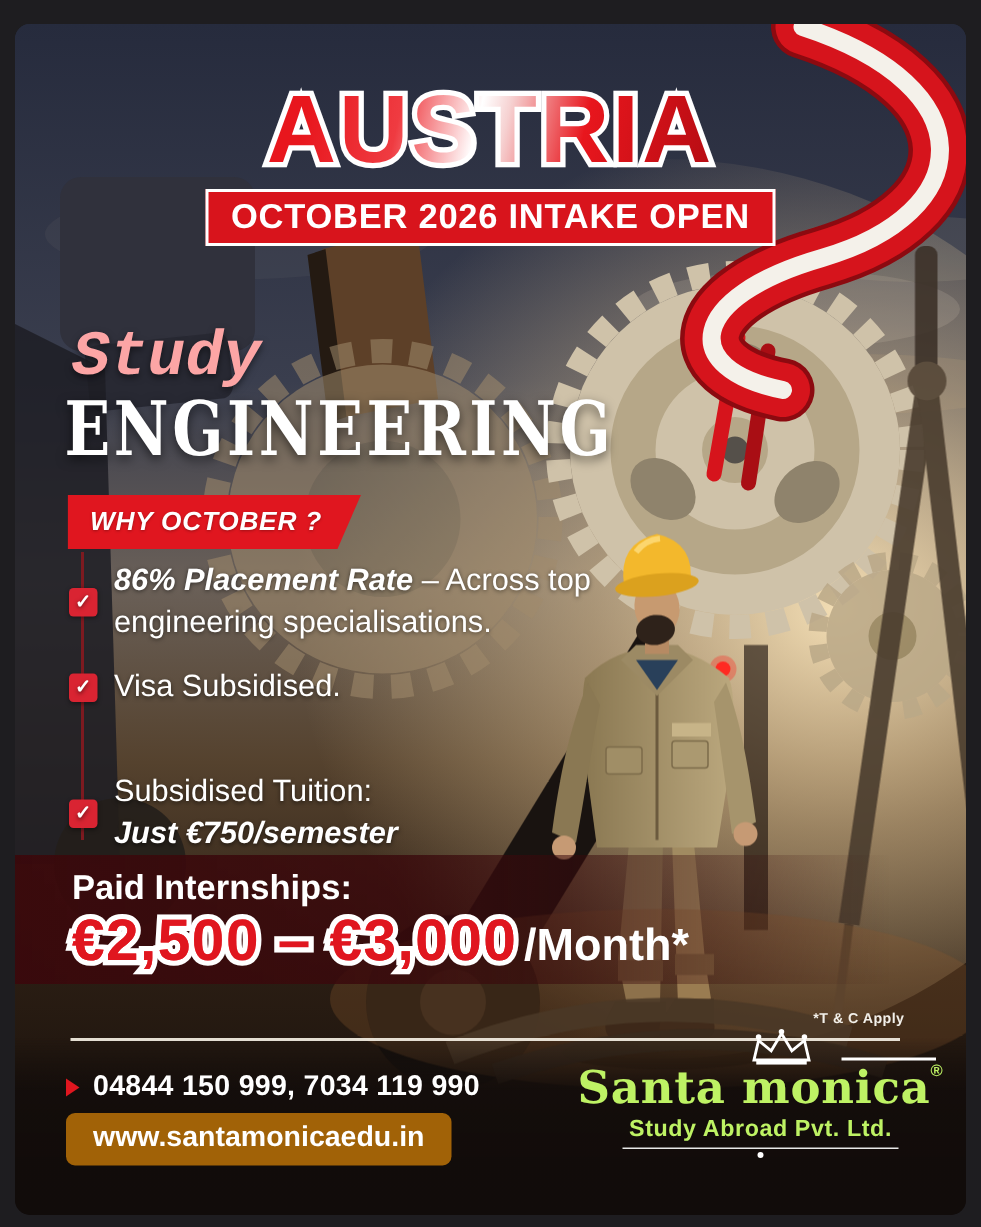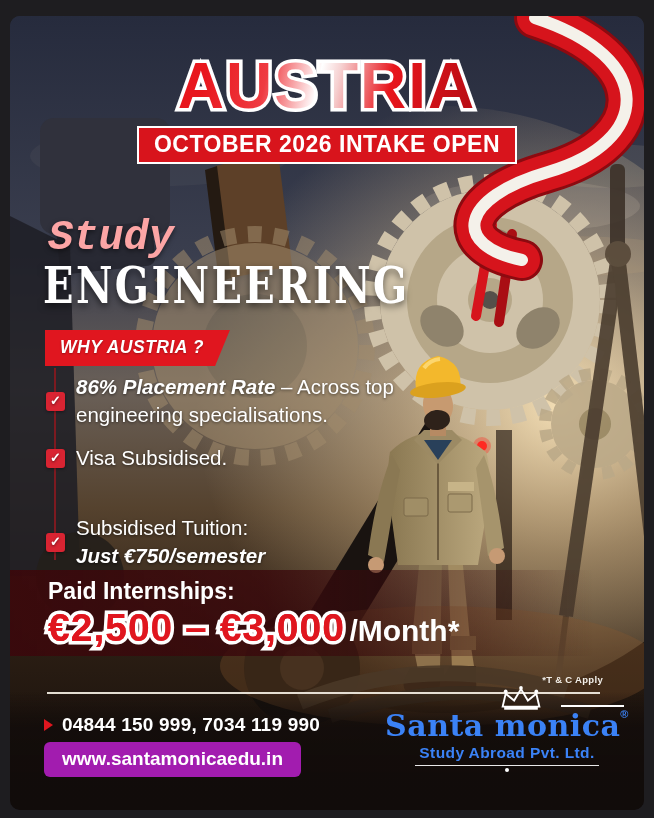--- a/index.html
+++ b/index.html
@@ -101,26 +101,26 @@
   
   .phone-row{
     position:absolute;left:34px;top:698px;display:flex;align-items:center;gap:9px;
     color:#fff;font-size:19px;font-weight:800;letter-spacing:.2px;white-space:nowrap;
   }
   .tri{
     width:0;height:0;border-left:9px solid #e0161f;
     border-top:6px solid transparent;border-bottom:6px solid transparent;
   }
   .web-btn{
-    position:absolute;left:34px;top:726px;background:#a21caf;color:#fff;
+    position:absolute;left:34px;top:726px;background:#a16207;color:#fff;
     font-size:19px;font-weight:600;padding:6px 18px 7px;border-radius:6px;
     border:none;cursor:pointer;font-family:"Liberation Sans",sans-serif;
   }
   .brand{
-    position:absolute;right:14px;top:692px;width:246px;text-align:center;color:#3b82f6;
+    position:absolute;right:14px;top:692px;width:246px;text-align:center;color:#bef264;
   }
   .brand-name{
     position:relative;display:inline-block;
     font-family:"DejaVu Serif",serif;font-weight:700;font-size:30px;
     letter-spacing:.5px;white-space:nowrap;
   }
   .crown{position:absolute;top:-22px;left:46%;width:48px;height:26px;}
   .crown-line{position:absolute;top:-3px;right:2%;width:26%;height:2px;background:#fff;}
   .reg{font-size:11px;vertical-align:top;font-family:"Liberation Sans",sans-serif;}
   .brand-tagline{
@@ -266,21 +266,21 @@
     </span>
   </div>
 
   <div class="intake-banner">
     <span>OCTOBER 2026 INTAKE OPEN</span>
   </div>
 
   <div class="study">Study</div>
   <div class="engineering">ENGINEERING</div>
 
-  <div class="why-badge">WHY AUSTRIA ?</div>
+  <div class="why-badge">WHY OCTOBER ?</div>
   <div class="v-line"></div>
 
   <div class="check-item" style="top:357px;">
     <span class="checkbox">✓</span>
     <div>
       <span class="bi">86% Placement Rate</span><span> – Across top</span>
       <div>engineering specialisations.</div>
     </div>
   </div>
 

